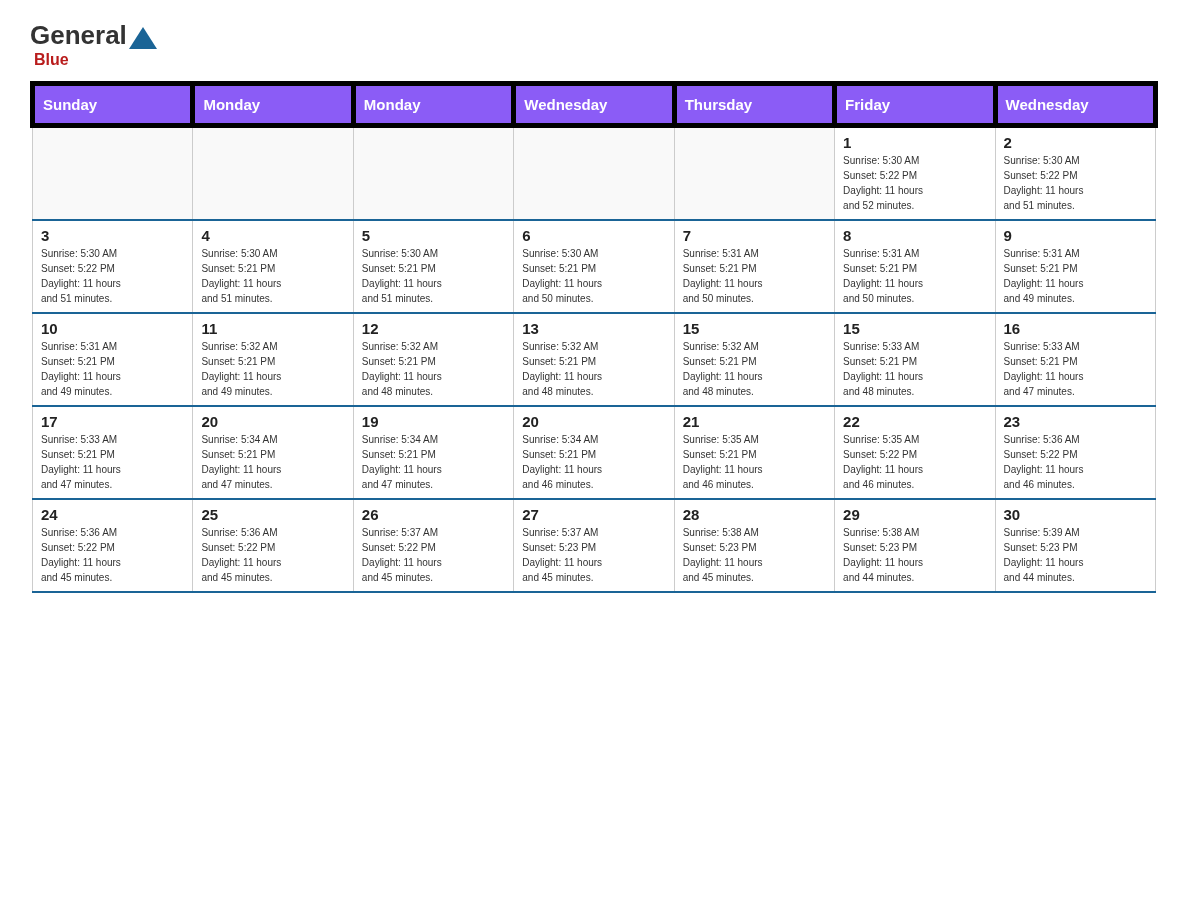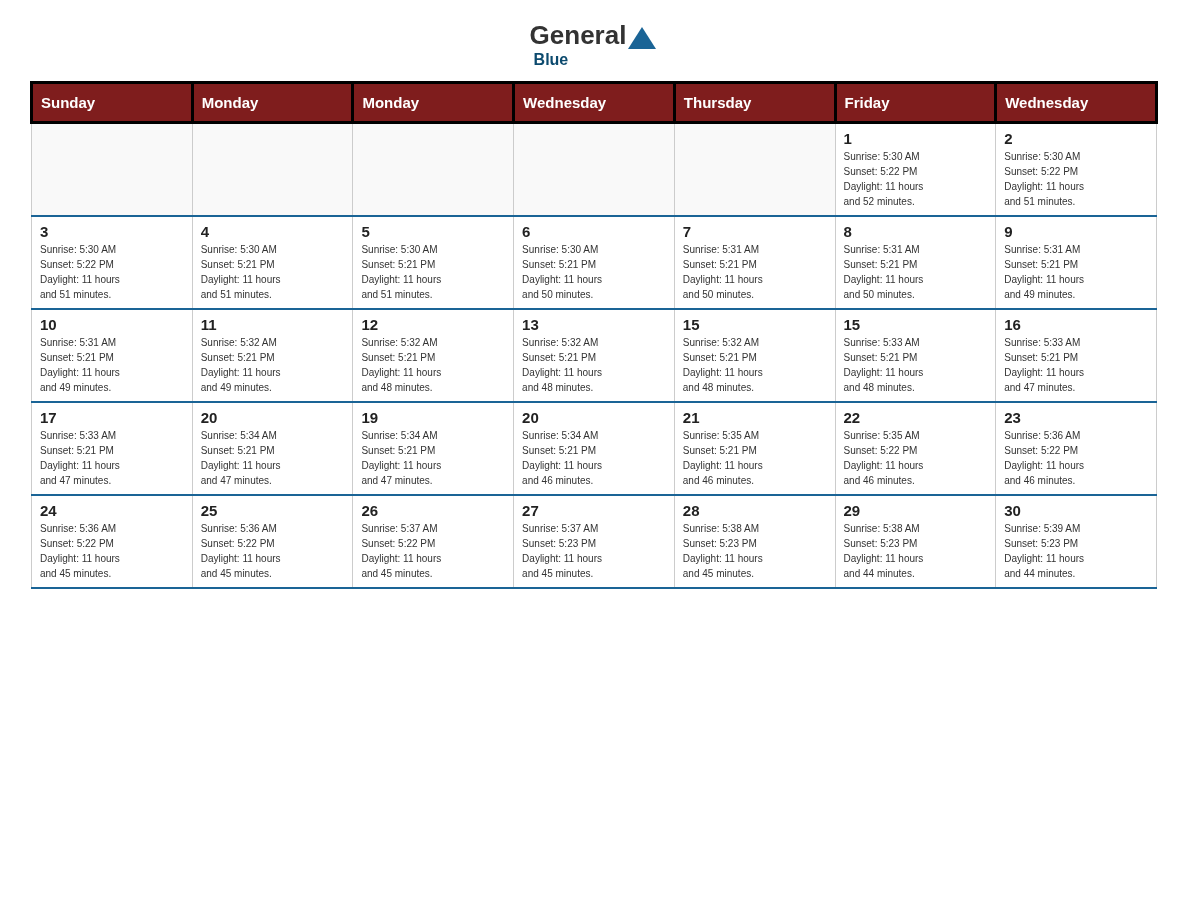--- a/index.html
+++ b/index.html
@@ -5,21 +5,21 @@
     * { box-sizing: border-box; margin: 0; padding: 0; }
     body {
       font-family: Arial, sans-serif;
       background: #fff;
       padding: 20px 30px;
       width: 1188px;
       min-height: 918px;
     }
     .header-area {
       display: flex;
-      justify-content: center;
+      justify-content: flex-start;
       align-items: flex-start;
       margin-bottom: 8px;
     }
     .logo-area {
       display: flex;
       flex-direction: column;
       align-items: flex-start;
     }
     .logo-text {
       display: flex;
@@ -33,46 +33,46 @@
       display: inline-block;
       width: 0;
       height: 0;
       border-left: 14px solid transparent;
       border-right: 14px solid transparent;
       border-bottom: 22px solid #1a6496;
       margin: 0 2px;
       position: relative;
       top: 2px;
     }
-    .logo-blue { color: #0c4a6e; font-weight: bold; }
+    .logo-blue { color: #b91c1c; font-weight: bold; }
     .month-title {
       font-size: 52px;
       font-weight: bold;
       color: #222;
       text-align: right;
     }
     .subtitle {
       font-size: 20px;
       color: #444;
       text-align: center;
       margin-bottom: 12px;
     }
     .calendar {
       width: 100%;
       border-collapse: collapse;
       border: 1px solid #1a6496;
     }
     .calendar th {
-      background-color: #7f1d1d;
+      background-color: #8b5cf6;
       color: #fff;
       font-size: 15px;
       font-weight: bold;
       padding: 10px 8px;
       text-align: left;
-      border: 3px solid #000000;
+      border: 5px solid #000000;
     }
     .calendar td {
       vertical-align: top;
       padding: 6px 8px;
       border: 1px solid #ccc;
       width: 14.28%;
       min-height: 110px;
       font-size: 13px;
       color: #333;
     }

